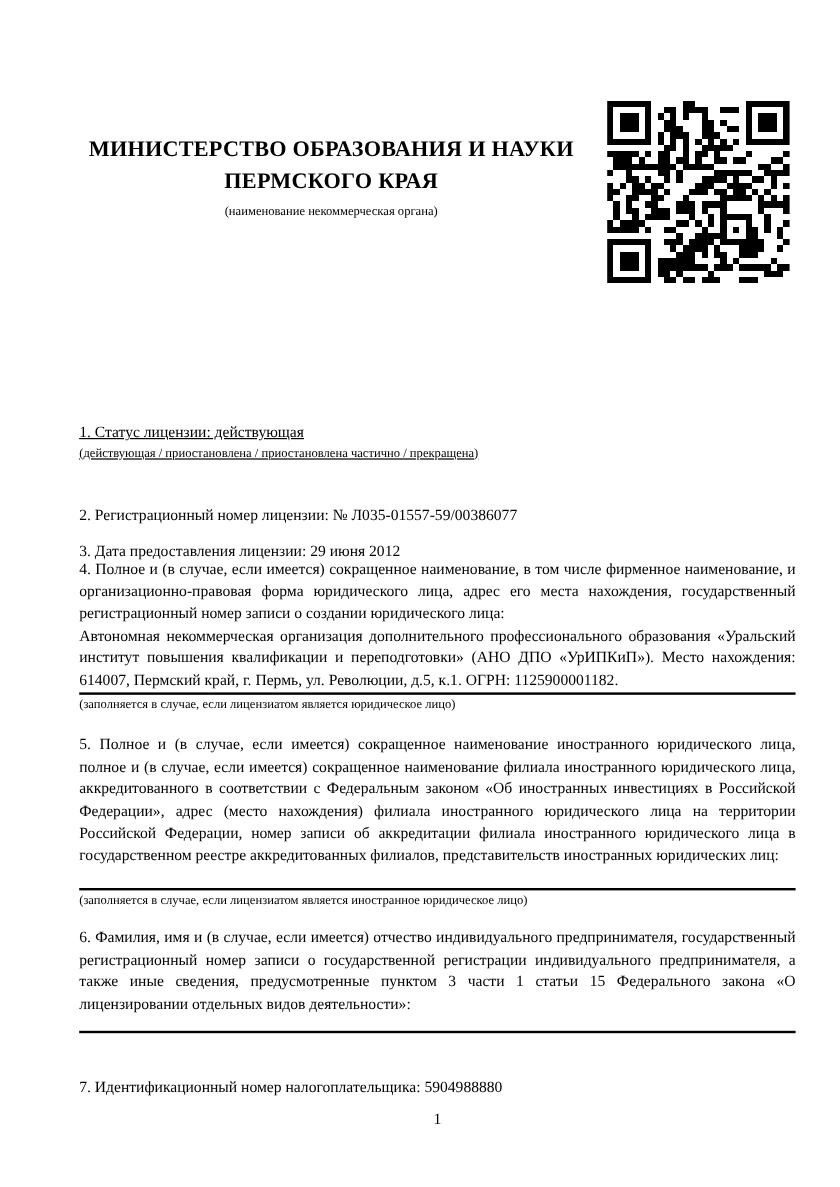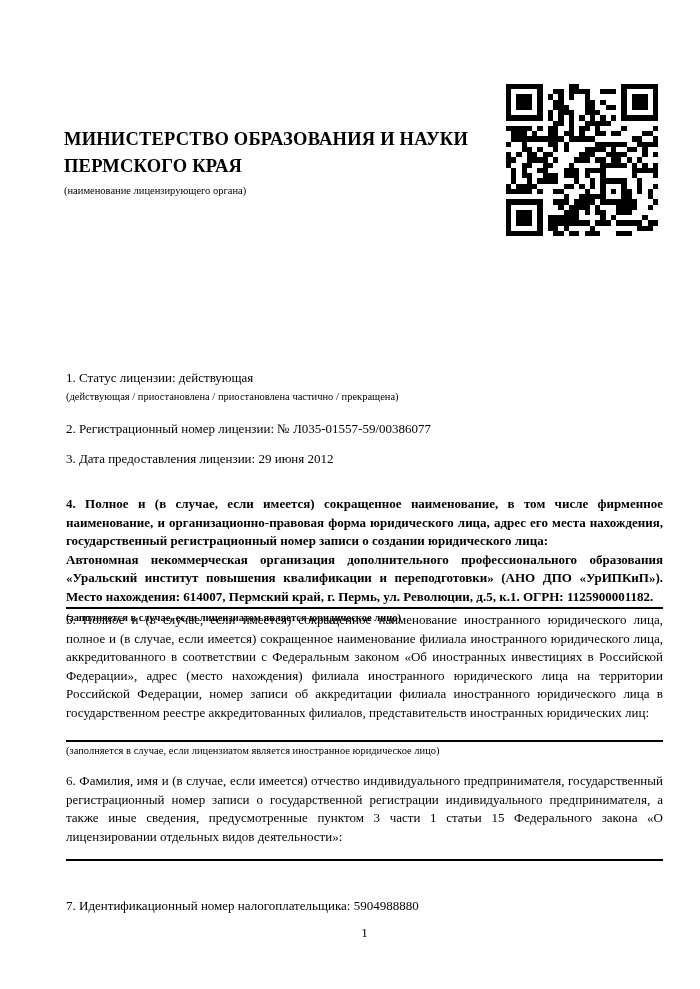--- a/index.html
+++ b/index.html
@@ -9,22 +9,22 @@
     font-family: "Liberation Serif", "DejaVu Serif", serif;
     color: #000;
     position: relative;
     overflow: hidden;
   }
   .page {
     position: absolute; inset: 0;
     background: #fff;
   }
   .ministry {
-    position: absolute; left: 64px; top: 126px; width: 424px;
-    text-align: left;
+    position: absolute; left: 64px; top: 112px; width: 424px;
+    text-align: center;
   }
   .ministry-line {
     font-weight: bold; font-size: 18.5px; line-height: 27px;
     letter-spacing: 0.2px;
   }
   .small-caption {
     font-size: 10.5px; line-height: 13px; color: #000;
   }
   .ministry .small-caption { margin-top: 4px; }
   .qr {
@@ -32,24 +32,24 @@
     width: 152px; height: 152px;
   }
   .doc-title {
     position: absolute; left: 66px; top: 303px; width: 597px;
     text-align: center; font-size: 13.5px; line-height: 19px;
   }
   .item {
     position: absolute; left: 66px; width: 597px;
     font-size: 13px; line-height: 18.6px;
   }
-  .item-1 { top: 369px; }
+  .item-1 { top: 351px; text-decoration: underline; }
   .item-2 { top: 420px; }
   .item-3 { top: 450px; }
-  .item-4 { top: 495px; font-weight: bold; }
+  .item-4 { top: 465px; }
   .item-5 { top: 611px; }
   .item-6 { top: 772px; }
   .item-7 { top: 897px; }
   .q, .a {
     text-align: justify;
     text-align-last: left;
   }
   .rule {
     border-top: 2px solid #000;
     width: 100%; height: 0;
@@ -65,21 +65,21 @@
   }
 </style>
 </head>
 <body>
 
 <div class="page">
 
   <div class="ministry">
     <div class="ministry-line">МИНИСТЕРСТВО ОБРАЗОВАНИЯ И НАУКИ</div>
     <div class="ministry-line">ПЕРМСКОГО КРАЯ</div>
-    <div class="small-caption">(наименование лицензирующего органа)</div>
+    <div class="small-caption">(наименование некоммерческая органа)</div>
   </div>
 
   <svg class="qr" id="qr-svg" viewBox="0 0 29 29" shape-rendering="crispEdges" xmlns="http://www.w3.org/2000/svg">
       <rect x="0" y="0" width="1" height="1" fill="#000"></rect>
       <rect x="1" y="0" width="1" height="1" fill="#000"></rect>
       <rect x="2" y="0" width="1" height="1" fill="#000"></rect>
       <rect x="3" y="0" width="1" height="1" fill="#000"></rect>
       <rect x="4" y="0" width="1" height="1" fill="#000"></rect>
       <rect x="5" y="0" width="1" height="1" fill="#000"></rect>
       <rect x="6" y="0" width="1" height="1" fill="#000"></rect>

